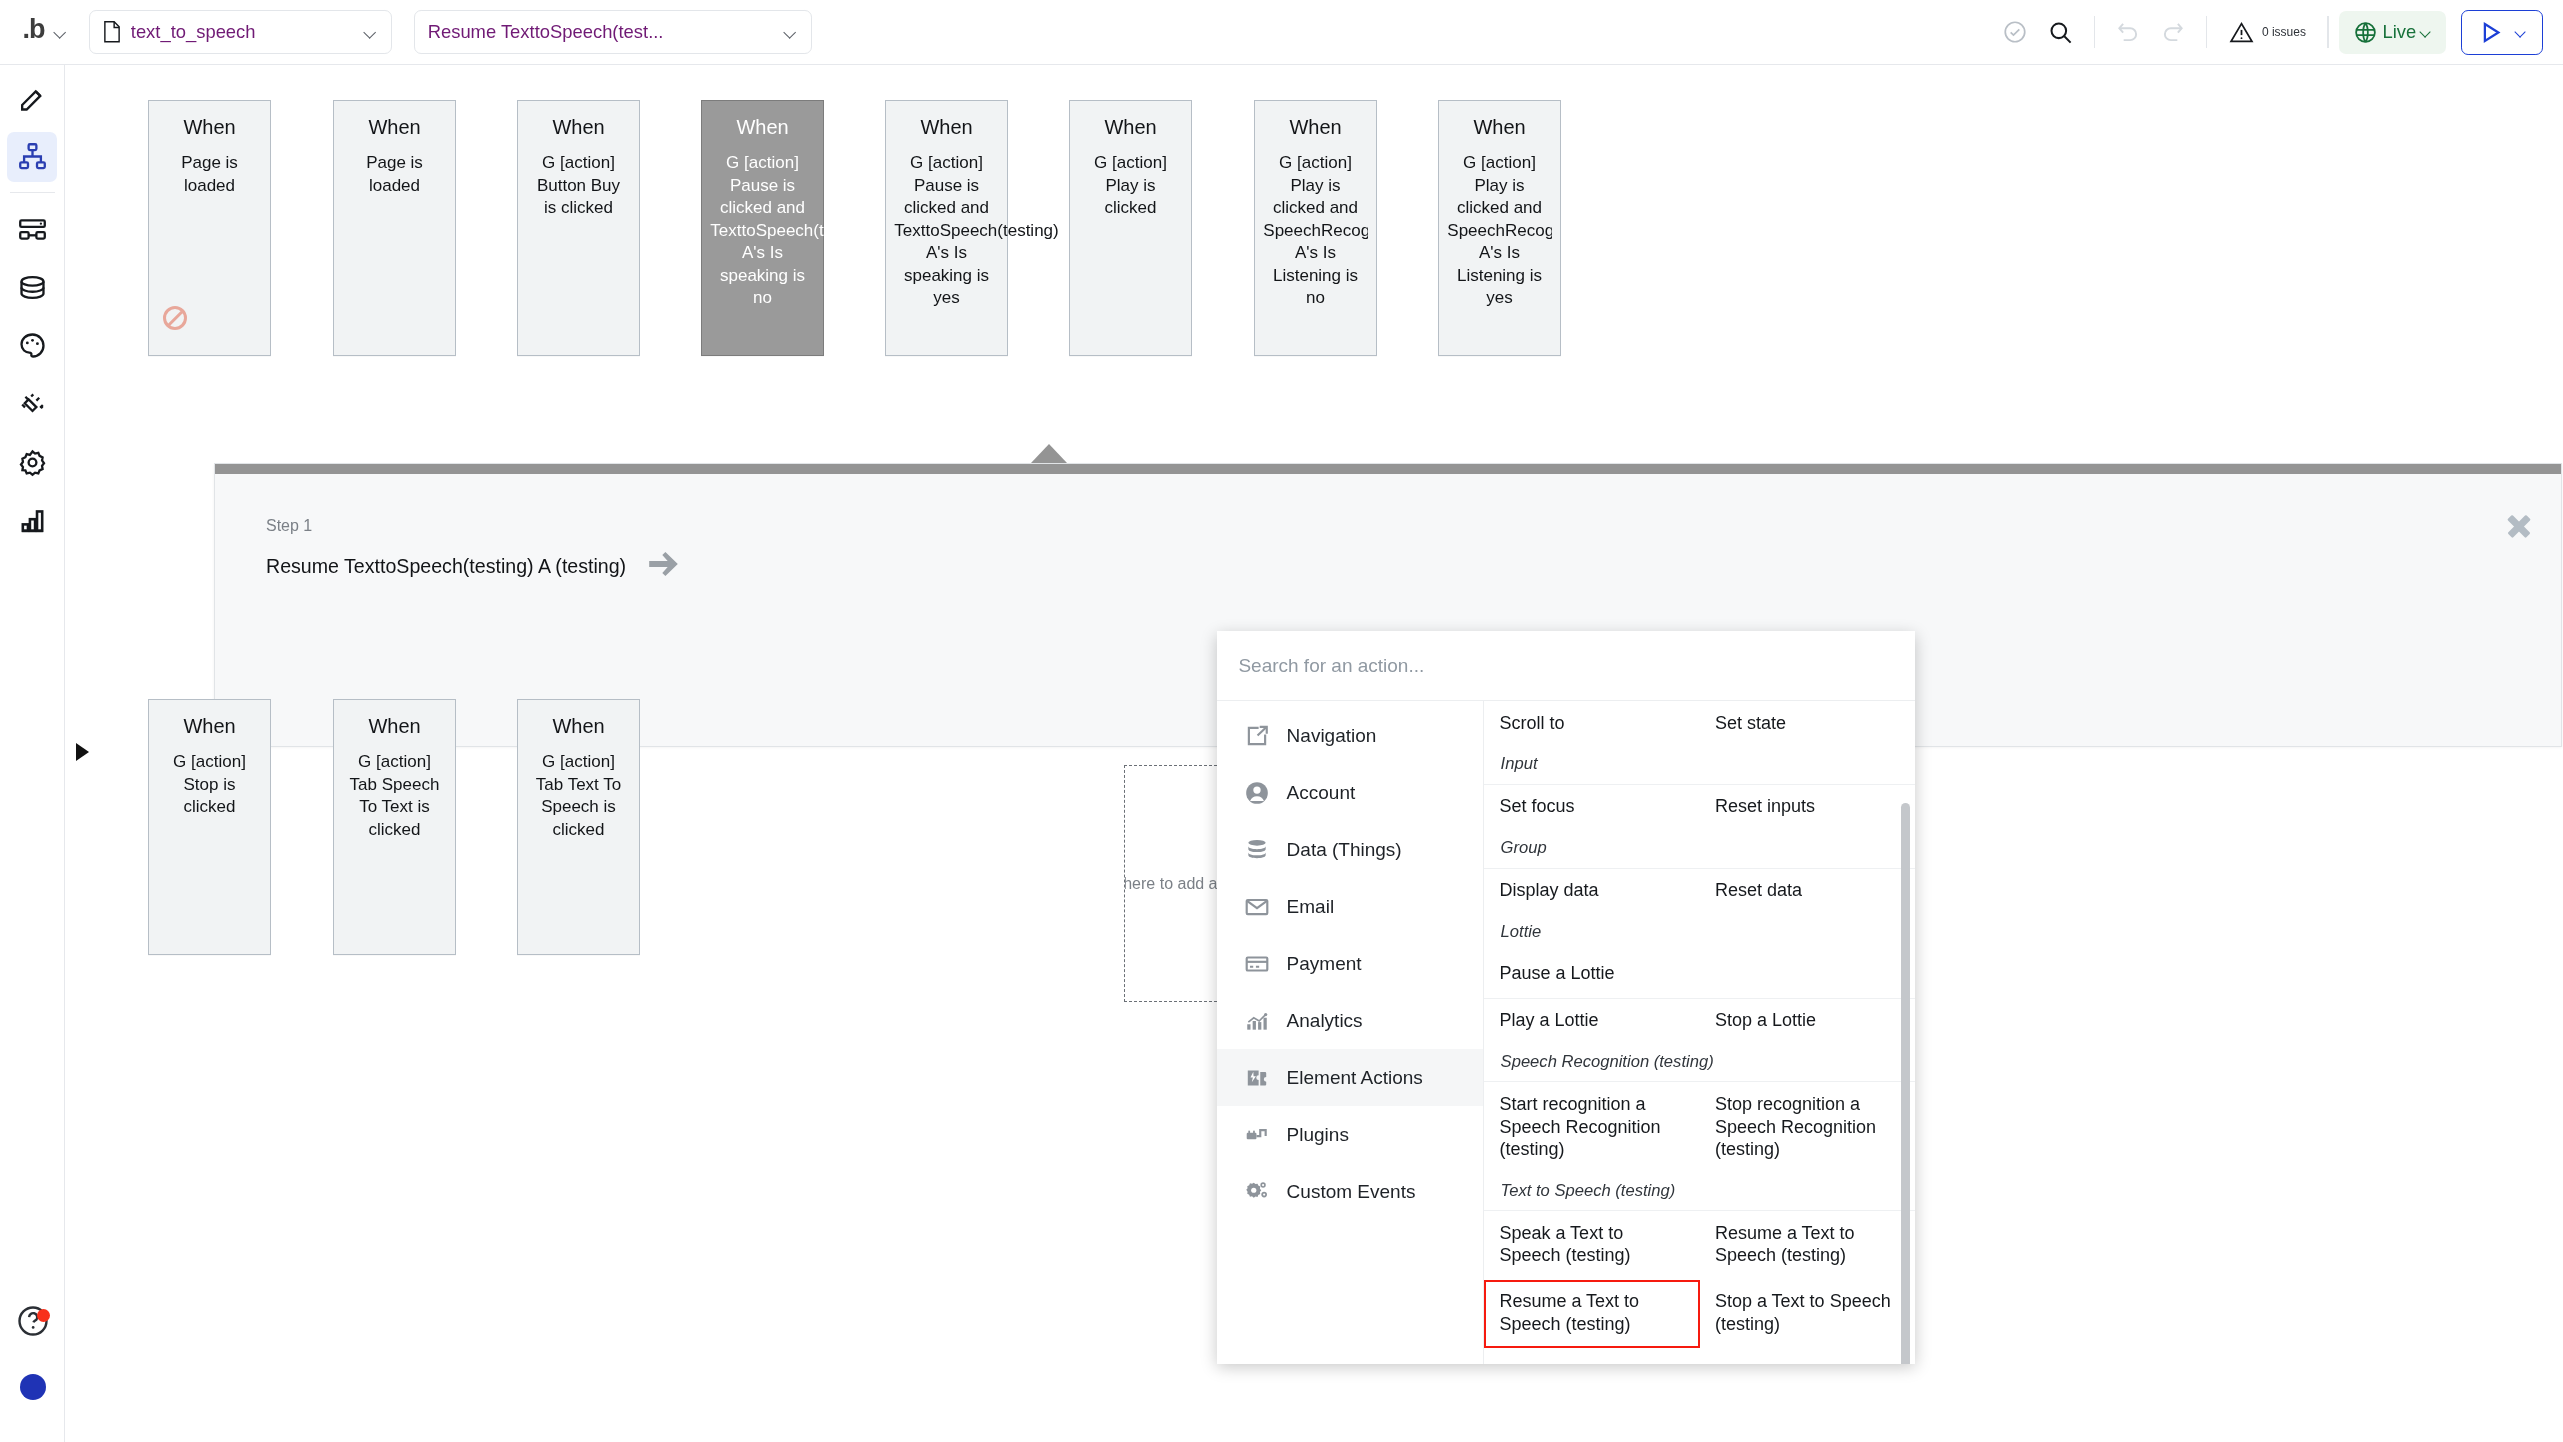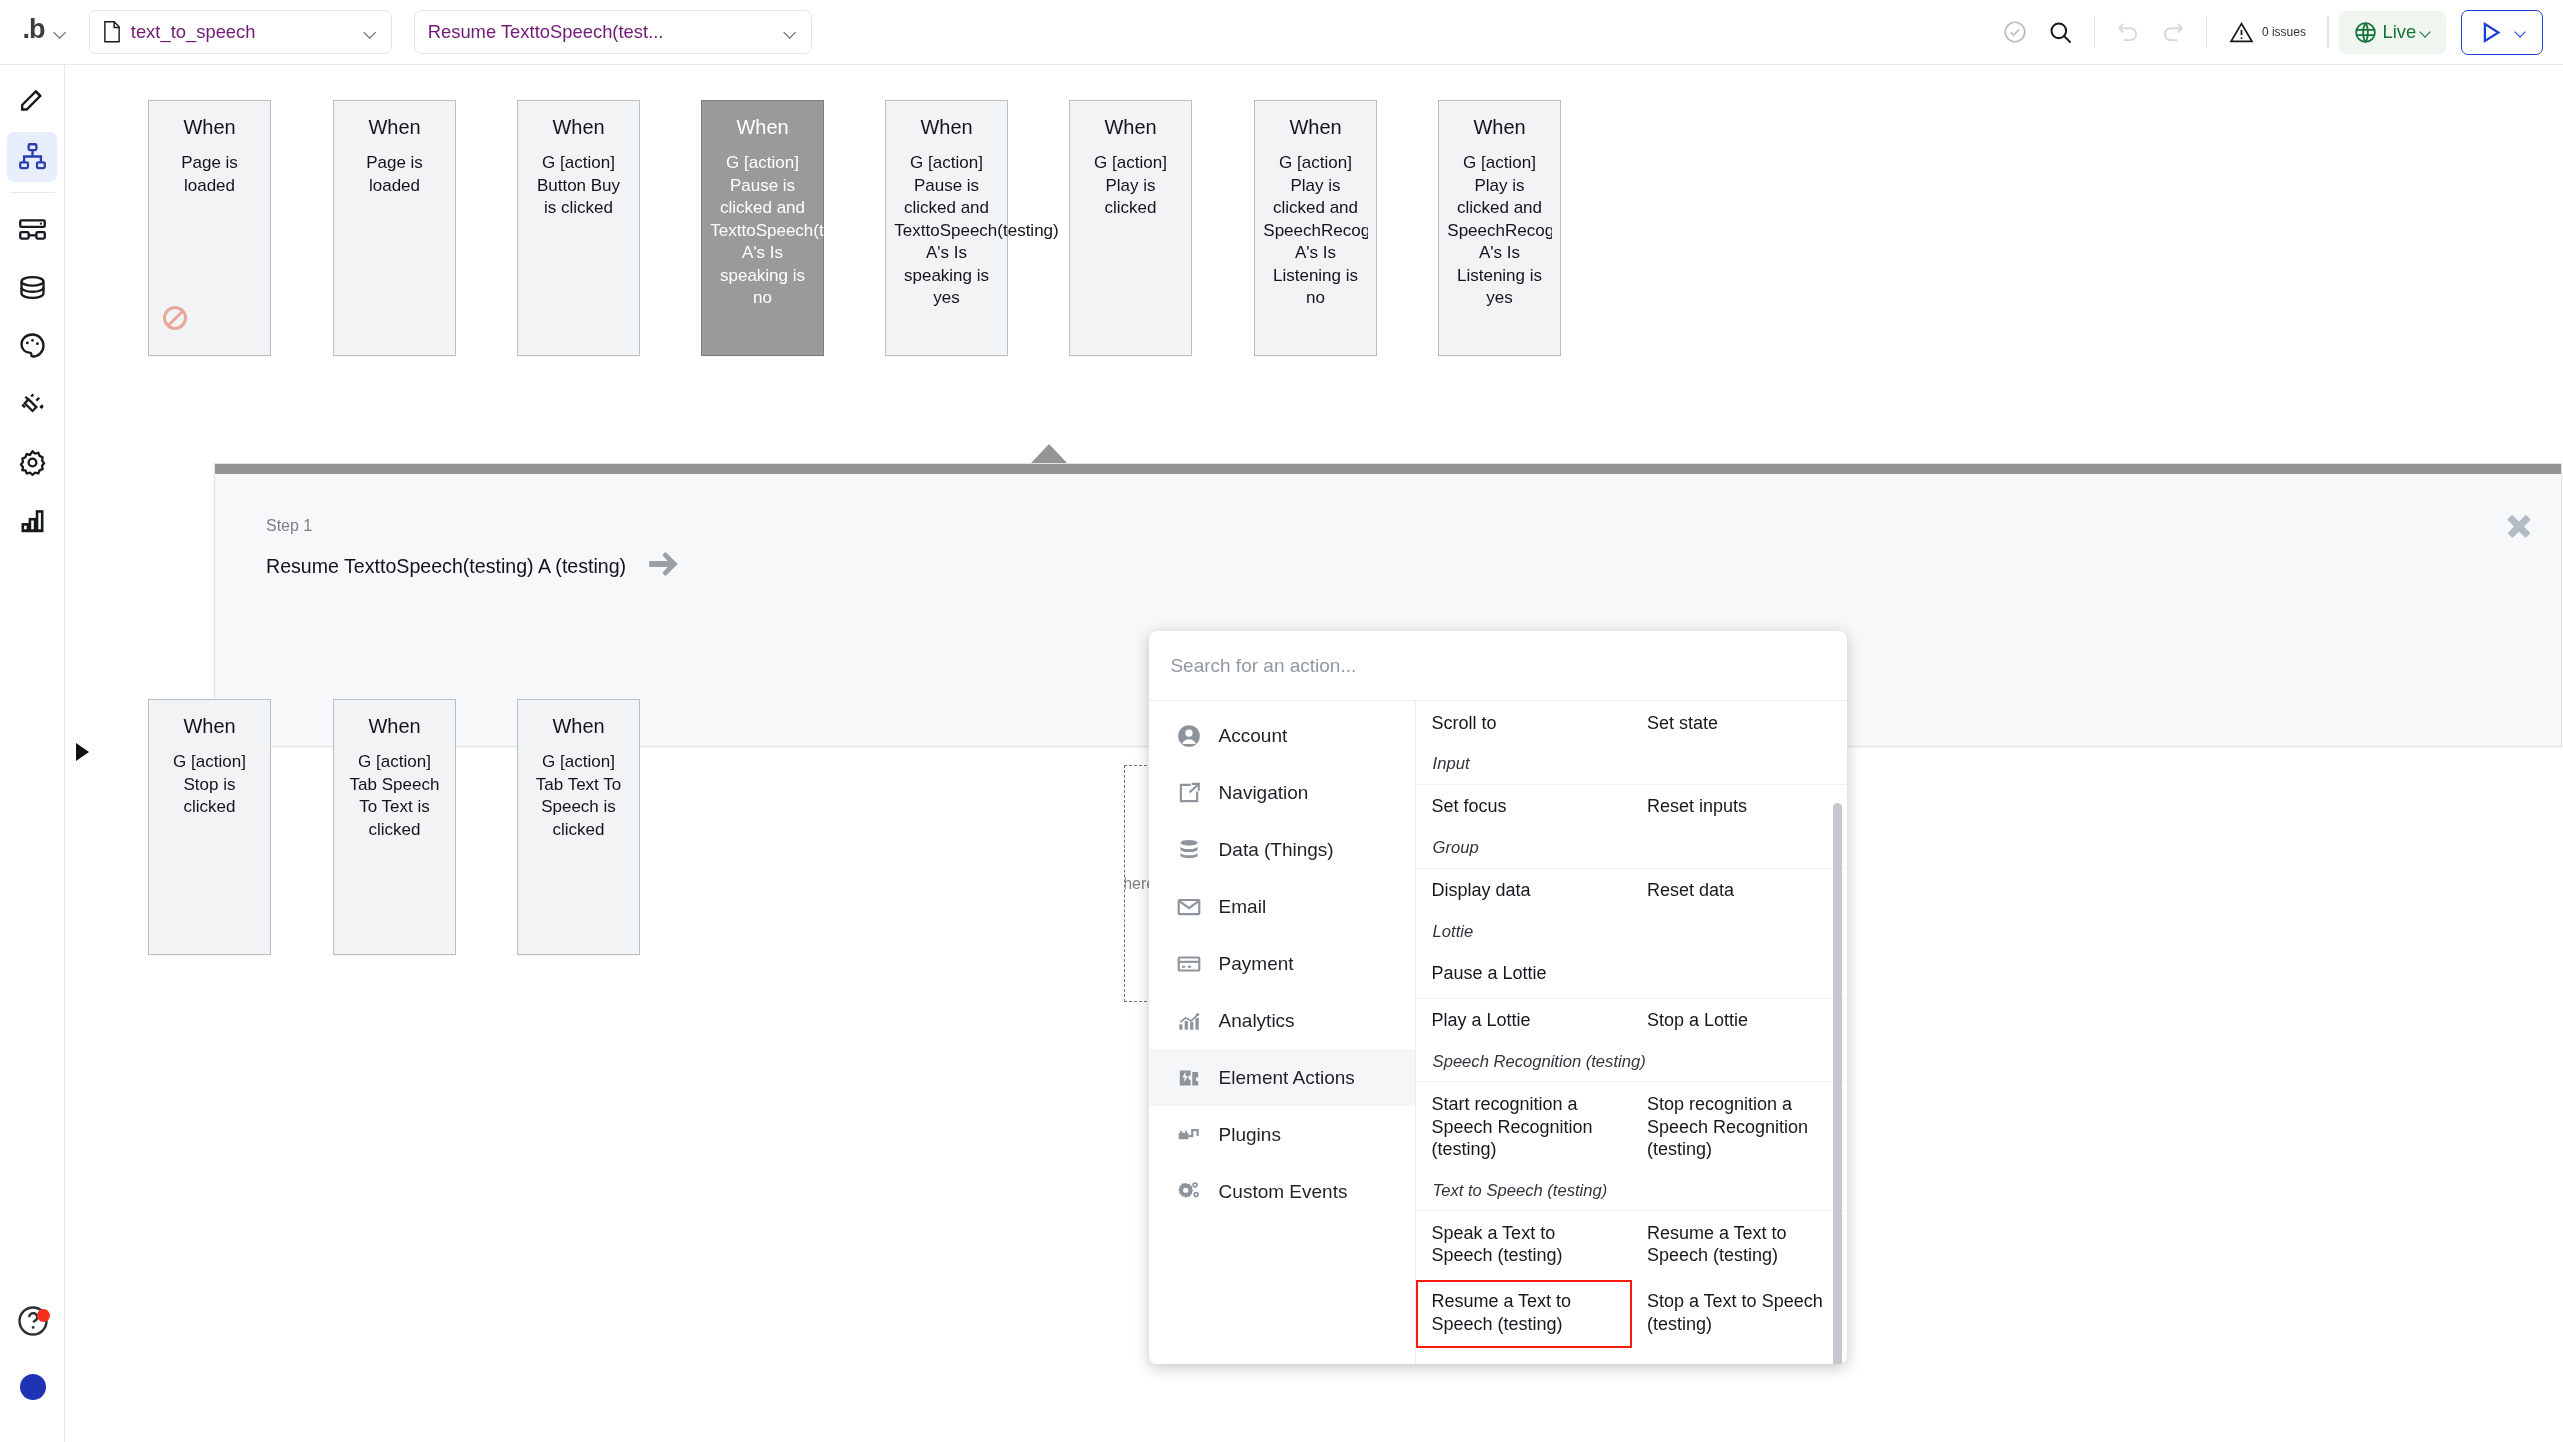--- a/index.html
+++ b/index.html
@@ -140,23 +140,23 @@
   .dropzone {
     position: absolute; left: 1058px; top: 699px; width: 123px; height: 237px;
     border: 1.8px dashed #6b7076; background: #fff;
     display: flex; align-items: center; justify-content: center;
     font-size: 16px; color: #7b8087; cursor: pointer; overflow: hidden;
     white-space: nowrap;
   }
 
   
   .popup {
-    position: absolute; left: 1149px; top: 631px; width: 698px; height: 733px;
+    position: absolute; left: 1217px; top: 631px; width: 698px; height: 733px;
     background: #fff; box-shadow: 0 3.6px 15.4px rgba(0,0,0,.22); z-index: 50;
-    display: flex; flex-direction: column; border-radius: 8px;
+    display: flex; flex-direction: column;
   }
   .popup-search {
     height: 70px; border-bottom: 1.2px solid #eceef0; display: flex; align-items: center;
     padding: 0 21.4px;
   }
   .popup-search input {
     border: 0; outline: 0; width: 100%; font-size: 19px; color: #2b2f35;
     font-family: "Liberation Sans", sans-serif; background: transparent;
   }
   .popup-search input::placeholder { color: #9099a2; }
@@ -437,37 +437,37 @@
 
 <div class="popup">
   <div class="popup-search">
     <input type="text" placeholder="Search for an action..." style="">
   </div>
   <div class="popup-body">
 
     <div class="cat-col">
       <div class="cat-item">
         <span class="cat-ico">
+          <svg width="26" height="26" viewBox="0 0 24 24" fill="none" stroke="#8e949b" stroke-width="2">
+              <path d="M13.5 4.5H4.5v15h15v-9"></path>
+              <path d="M12.5 11.5L20.5 4"></path>
+              <path d="M14.5 3.5h6.5V10"></path>
+            </svg>
+        </span>
+        <span class="cat-label">Navigation</span>
+      </div>
+      <div class="cat-item">
+        <span class="cat-ico">
           <svg width="26" height="26" viewBox="0 0 24 24">
               <circle cx="12" cy="12" r="10" fill="#8e949b"></circle>
               <circle cx="12" cy="9.3" r="3.4" fill="#fff"></circle>
               <path d="M5.6 19.4a6.8 6.8 0 0112.8 0z" fill="#fff"></path>
             </svg>
         </span>
         <span class="cat-label">Account</span>
-      </div>
-      <div class="cat-item">
-        <span class="cat-ico">
-          <svg width="26" height="26" viewBox="0 0 24 24" fill="none" stroke="#8e949b" stroke-width="2">
-              <path d="M13.5 4.5H4.5v15h15v-9"></path>
-              <path d="M12.5 11.5L20.5 4"></path>
-              <path d="M14.5 3.5h6.5V10"></path>
-            </svg>
-        </span>
-        <span class="cat-label">Navigation</span>
       </div>
       <div class="cat-item">
         <span class="cat-ico">
           <svg width="26" height="26" viewBox="0 0 24 24" fill="#8e949b">
               <ellipse cx="12" cy="5.4" rx="8" ry="2.6"></ellipse>
               <path d="M4 8.6c0 1.5 3.6 2.7 8 2.7s8-1.2 8-2.7v2.6c0 1.5-3.6 2.7-8 2.7s-8-1.2-8-2.7z"></path>
               <path d="M4 14.2c0 1.5 3.6 2.7 8 2.7s8-1.2 8-2.7v2.6c0 1.5-3.6 2.7-8 2.7s-8-1.2-8-2.7z"></path>
             </svg>
         </span>
         <span class="cat-label">Data (Things)</span>

